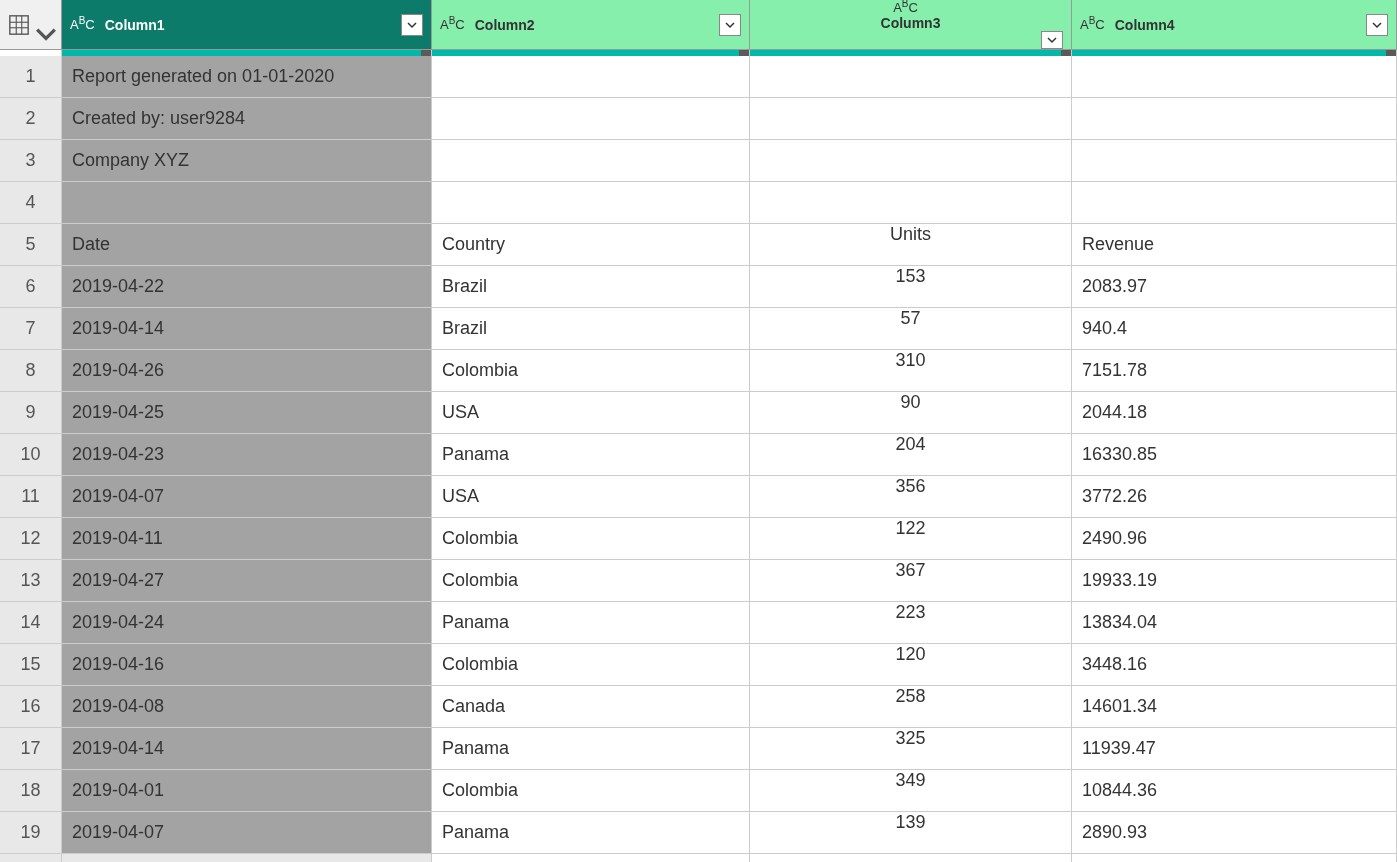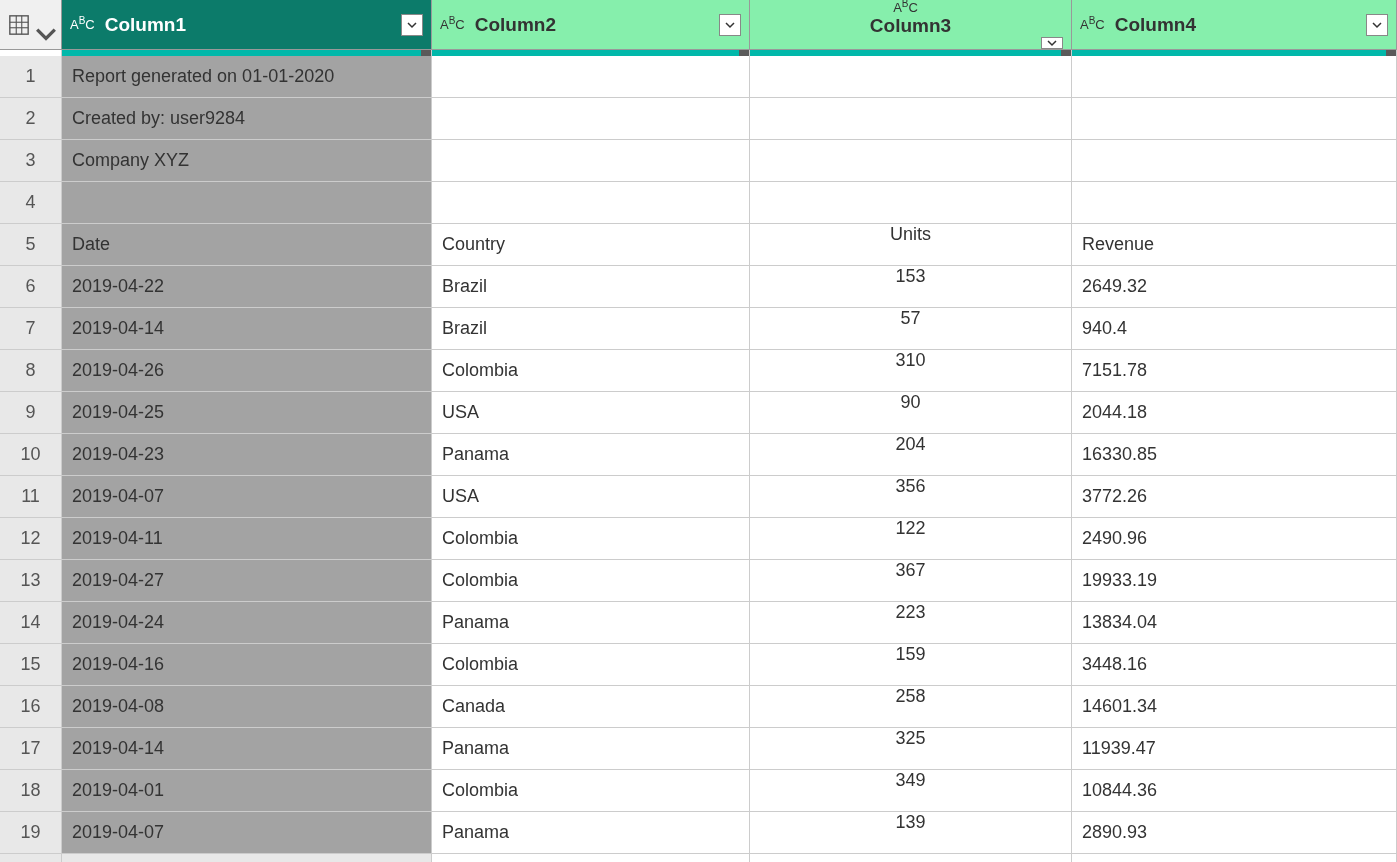--- a/index.html
+++ b/index.html
@@ -70,21 +70,21 @@
       display: flex;
       align-items: baseline;
     }
     .type-icon .sup {
       font-size: 10px;
       position: relative;
       top: -5px;
     }
     .col-header .col-name {
       font-weight: 600;
-      font-size: 19px;
+      font-size: 14px;
     }
     .col-header.selected .col-name {
       font-weight: 700;
     }
     .filter-btn {
       margin-left: auto;
       width: 22px;
       height: 22px;
       background: #fff;
       border: 1px solid #888;
@@ -289,21 +289,21 @@
         <div class="cell col-1 sel-col">Date</div>
         <div class="cell col-2">Country</div>
         <div class="cell col-3">Units</div>
         <div class="cell col-4">Revenue</div>
       </div>
       <div class="data-row">
         <div class="row-num">6</div>
         <div class="cell col-1 sel-col">2019-04-22</div>
         <div class="cell col-2">Brazil</div>
         <div class="cell col-3">153</div>
-        <div class="cell col-4">2649.32</div>
+        <div class="cell col-4">2083.97</div>
       </div>
       <div class="data-row">
         <div class="row-num">7</div>
         <div class="cell col-1 sel-col">2019-04-14</div>
         <div class="cell col-2">Brazil</div>
         <div class="cell col-3">57</div>
         <div class="cell col-4">940.4</div>
       </div>
       <div class="data-row">
         <div class="row-num">8</div>
@@ -351,21 +351,21 @@
         <div class="row-num">14</div>
         <div class="cell col-1 sel-col">2019-04-24</div>
         <div class="cell col-2">Panama</div>
         <div class="cell col-3">223</div>
         <div class="cell col-4">13834.04</div>
       </div>
       <div class="data-row">
         <div class="row-num">15</div>
         <div class="cell col-1 sel-col">2019-04-16</div>
         <div class="cell col-2">Colombia</div>
-        <div class="cell col-3">159</div>
+        <div class="cell col-3">120</div>
         <div class="cell col-4">3448.16</div>
       </div>
       <div class="data-row">
         <div class="row-num">16</div>
         <div class="cell col-1 sel-col">2019-04-08</div>
         <div class="cell col-2">Canada</div>
         <div class="cell col-3">258</div>
         <div class="cell col-4">14601.34</div>
       </div>
       <div class="data-row">

